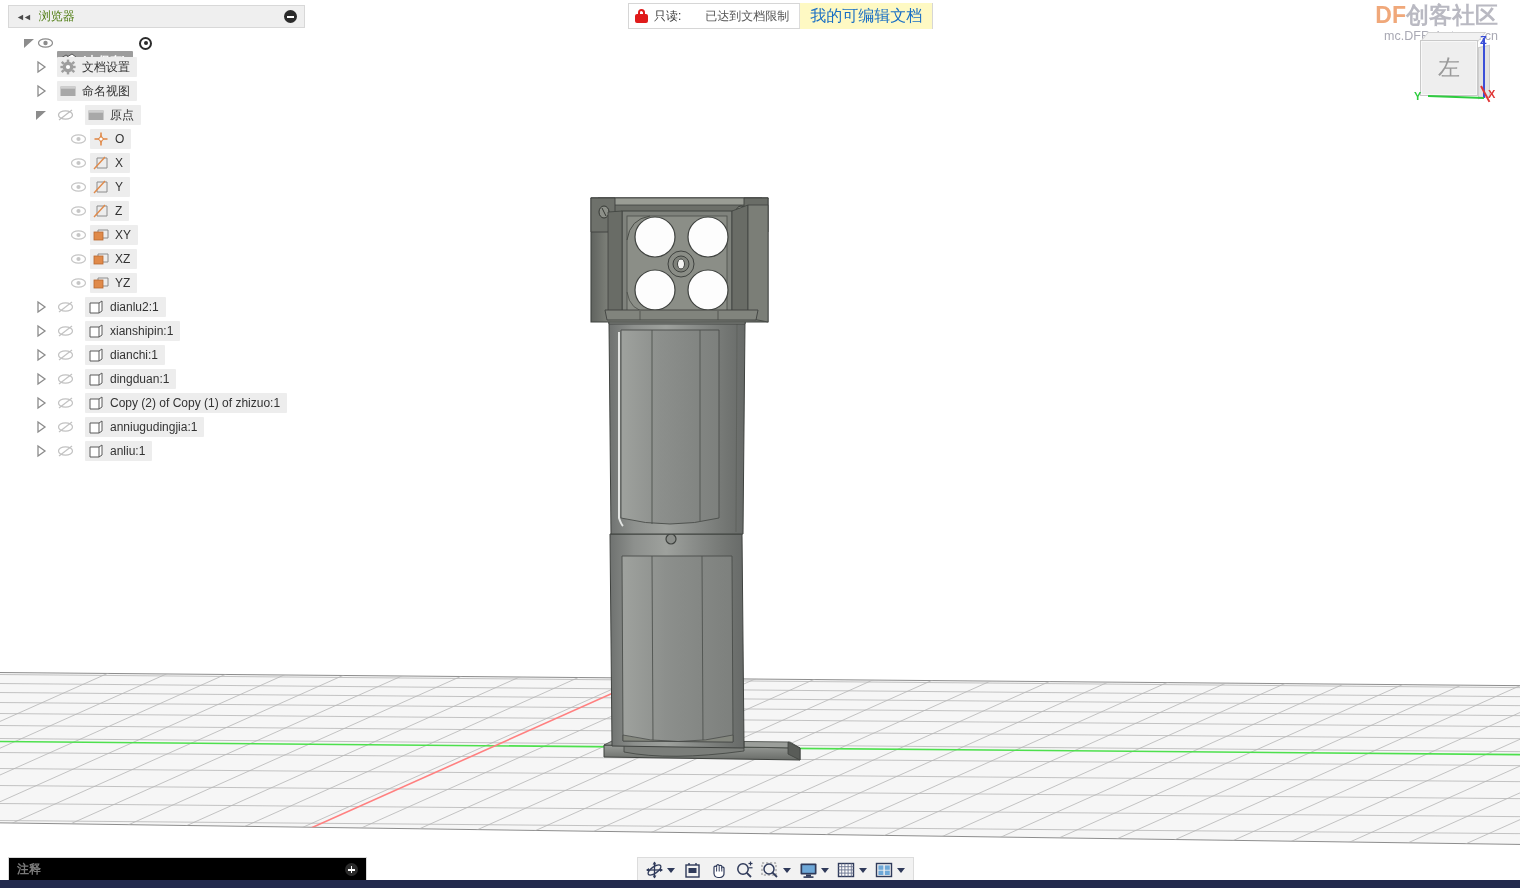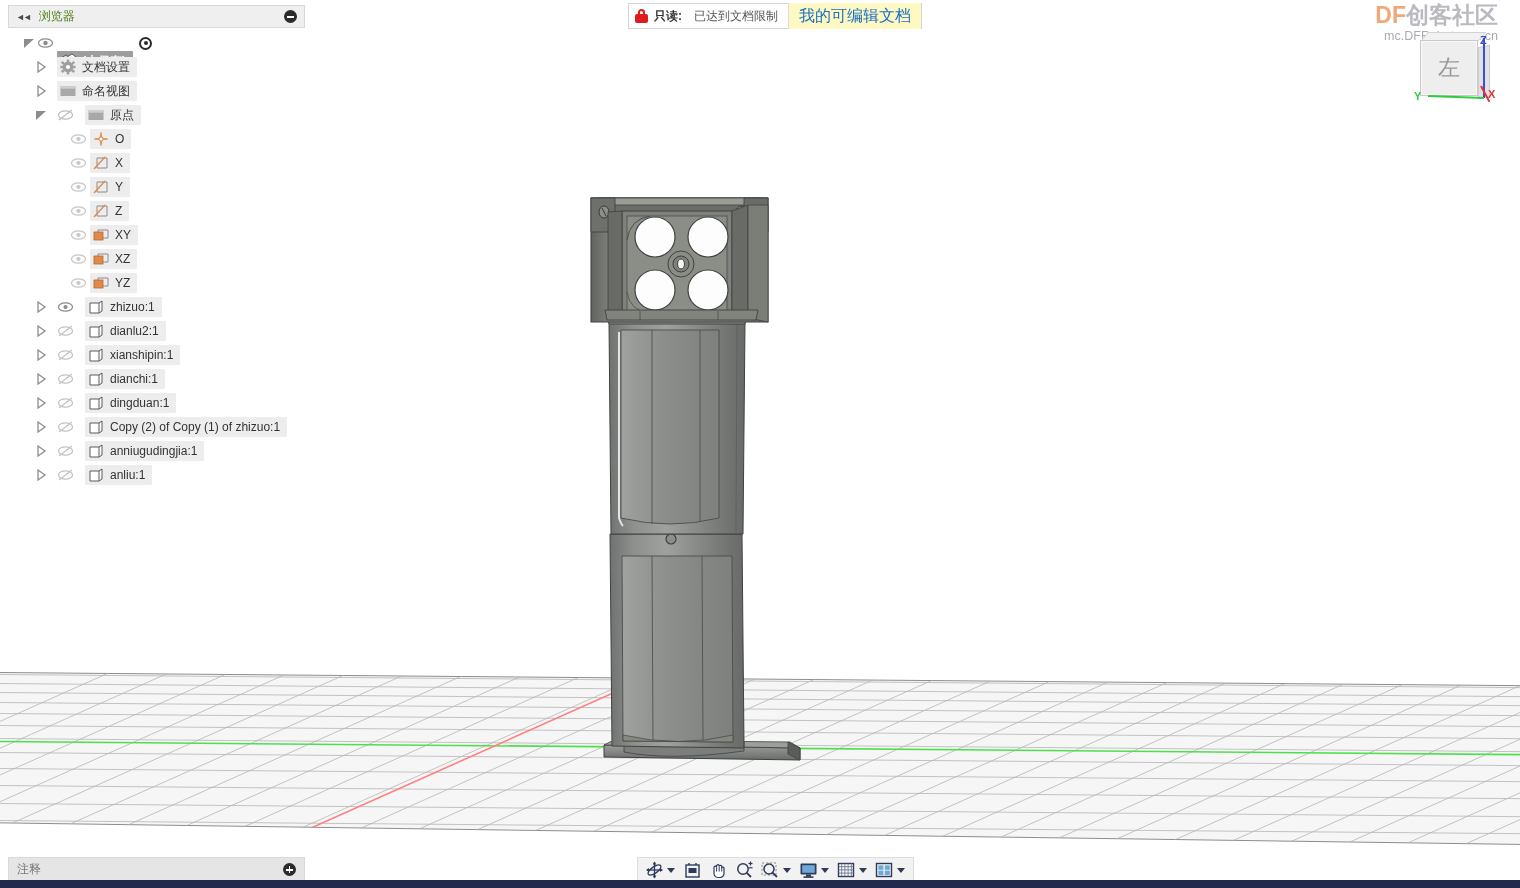--- a/index.html
+++ b/index.html
@@ -36,21 +36,21 @@
   }
   .lock-icon .body {
     position: absolute; left: 0; bottom: 0; width: 13px; height: 9px;
     background: #e01b1b; border-radius: 2px;
   }
   .lock-icon .shackle {
     position: absolute; left: 3px; top: 0; width: 7px; height: 7px;
     border: 2px solid #e01b1b; border-bottom: none;
     border-radius: 4px 4px 0 0;
   }
-  .readonly-label { font-weight: bold; color: #333; font-size: 12px; margin-right: 12px; }
+  .readonly-label { font-weight: normal; color: #333; font-size: 12px; margin-right: 24px; }
   .readonly-msg { color: #555; font-size: 12px; padding-right: 10px; }
   .sep-v { width: 1px; height: 24px; background: #dcdcdc; }
   .editable-link {
     color: #1a6fc4; font-size: 16px; padding: 0 10px; height: 26px;
     display: flex; align-items: center; cursor: pointer;
     background: #fef9c3;
   }
 
   
   .watermark {
@@ -138,23 +138,23 @@
     border-radius: 50%; background: #2b2b2b;
   }
 
   
   .ind1 { padding-left: 26px; gap: 8px; }
   .ind3 { padding-left: 62px; }
   .ind-root { padding-left: 14px; }
 
   
   .comments {
-    position: absolute; left: 8px; top: 857px; width: 297px; height: 25px;
-    background: #e5e5e5; border: 1px solid #d9d9d9;
-    display: flex; align-items: center; padding: 0 8px;
+    position: absolute; left: 8px; top: 857px; width: 359px; height: 25px;
+    background: #000000; border: 1px solid #d9d9d9;
+    display: flex; align-items: center; padding: 0 8px; font-weight: bold;
   }
   .comments-title { flex: 1; color: #7a7a7a; font-size: 12px; }
   .plus-btn {
     width: 13px; height: 13px; border-radius: 50%; background: #2b2b2b;
     position: relative; cursor: pointer;
   }
   .plus-btn::after { content: ""; position: absolute; left: 3px; top: 6px; width: 7px; height: 1.5px; background: #fff; }
   .plus-btn::before { content: ""; position: absolute; left: 5.75px; top: 3px; width: 1.5px; height: 7px; background: #fff; }
 
   
@@ -609,42 +609,20 @@
 
       <div id="component-rows">
           <div class="row ind1">
             <span class="tri-wrap">
               <svg width="14" height="14" viewBox="0 0 14 14">
                 <polygon points="4,2 11,7 4,12" fill="none" stroke="#8c8c8c" stroke-width="1.3"></polygon>
               </svg>
             </span>
             <span class="eye">
               <svg width="17" height="14" viewBox="0 0 17 14">
-                <ellipse cx="8.5" cy="7" rx="7" ry="4.2" fill="none" stroke="#8c8c8c" stroke-width="1.2"></ellipse>
-                <circle cx="8.5" cy="7" r="2.1" fill="#8c8c8c"></circle>
-              </svg>
-            </span>
-            <span class="node-chip">
-              <span class="ico">
-                <svg width="18" height="16" viewBox="0 0 18 16">
-                  <polygon points="3,4 12,4 15,2 15,12 12,14 3,14" fill="#ffffff" stroke="#5a5a5a" stroke-width="1"></polygon>
-                  <line x1="12" y1="4" x2="12" y2="14" stroke="#5a5a5a" stroke-width="1"></line>
-                </svg>
-              </span>
-              <span class="node-label">zhizuo:1</span>
-            </span>
-          </div>
-          <div class="row ind1">
-            <span class="tri-wrap">
-              <svg width="14" height="14" viewBox="0 0 14 14">
-                <polygon points="4,2 11,7 4,12" fill="none" stroke="#8c8c8c" stroke-width="1.3"></polygon>
-              </svg>
-            </span>
-            <span class="eye">
-              <svg width="17" height="14" viewBox="0 0 17 14">
                 <ellipse cx="8.5" cy="7" rx="7" ry="4.2" fill="none" stroke="#c2c2c2" stroke-width="1.2"></ellipse>
                 <line x1="2" y1="12" x2="15" y2="2" stroke="#c2c2c2" stroke-width="1.2"></line>
               </svg>
             </span>
             <span class="node-chip">
               <span class="ico">
                 <svg width="18" height="16" viewBox="0 0 18 16">
                   <polygon points="3,4 12,4 15,2 15,12 12,14 3,14" fill="#ffffff" stroke="#5a5a5a" stroke-width="1"></polygon>
                   <line x1="12" y1="4" x2="12" y2="14" stroke="#5a5a5a" stroke-width="1"></line>
                 </svg>

